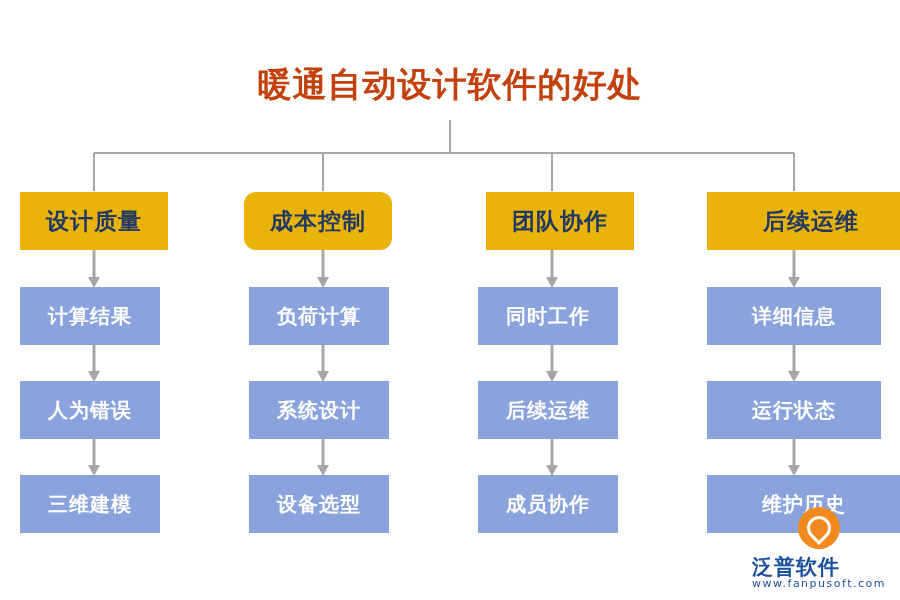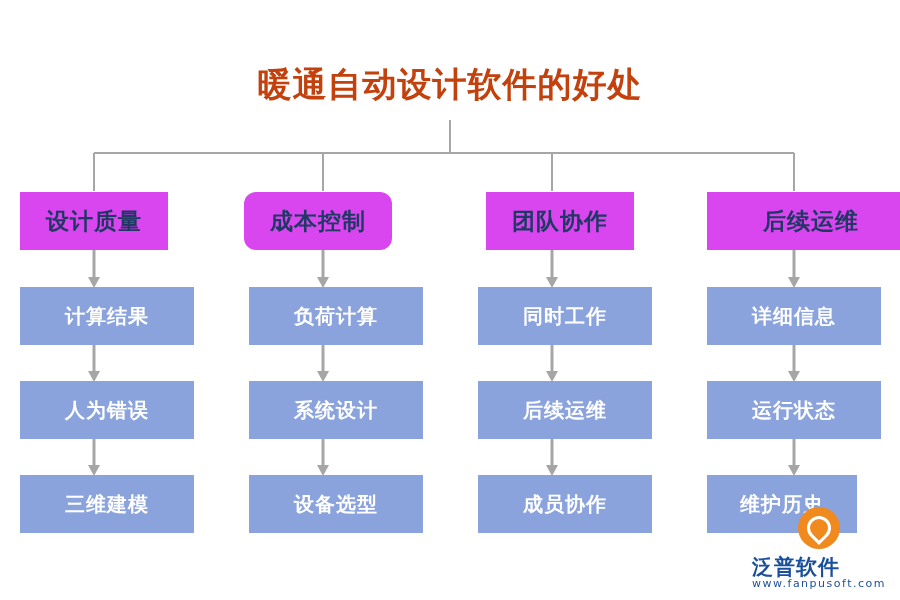--- a/index.html
+++ b/index.html
@@ -35,31 +35,31 @@
   .node {
     position: absolute;
     box-sizing: border-box;
     display: flex;
     align-items: center;
     justify-content: center;
     font-weight: bold;
     letter-spacing: 1px;
   }
   .head-node {
-    background: #d946ef;
+    background: #eab308;
     color: #1f3864;
     font-size: 23px;
     width: 148px;
     height: 58px;
   }
   .sub-node {
     background: #8ba3dd;
     color: #ffffff;
     font-size: 20px;
-    width: 174px;
+    width: 140px;
     height: 58px;
   }
   svg.lines {
     position: absolute;
     left: 0;
     top: 0;
     width: 900px;
     height: 600px;
     overflow: visible;
   }
@@ -169,21 +169,21 @@
   <div class="node sub-node" style="left:249px; top:475px;">设备选型</div>
 
   <div class="node head-node" style="left:478px; top:192px;margin-left:8px;">团队协作</div>
   <div class="node sub-node" style="left:478px; top:287px;">同时工作</div>
   <div class="node sub-node" style="left:478px; top:381px;">后续运维</div>
   <div class="node sub-node" style="left:478px; top:475px;">成员协作</div>
 
   <div class="node head-node" style="left:707px; top:192px; width:208px;">后续运维</div>
   <div class="node sub-node" style="left:707px; top:287px; width:174px;">详细信息</div>
   <div class="node sub-node" style="left:707px; top:381px; width:174px;">运行状态</div>
-  <div class="node sub-node" style="left:707px; top:475px; width:150px;">维护历史</div>
+  <div class="node sub-node" style="left:707px; top:475px; width:194px;">维护历史</div>
 
   <div class="logo">
     <div class="logo-mark"></div>
     <div class="logo-text">
       <span class="logo-cn">泛普软件</span>
       <span class="logo-en">www.fanpusoft.com</span>
     </div>
   </div>
 
 </div>

